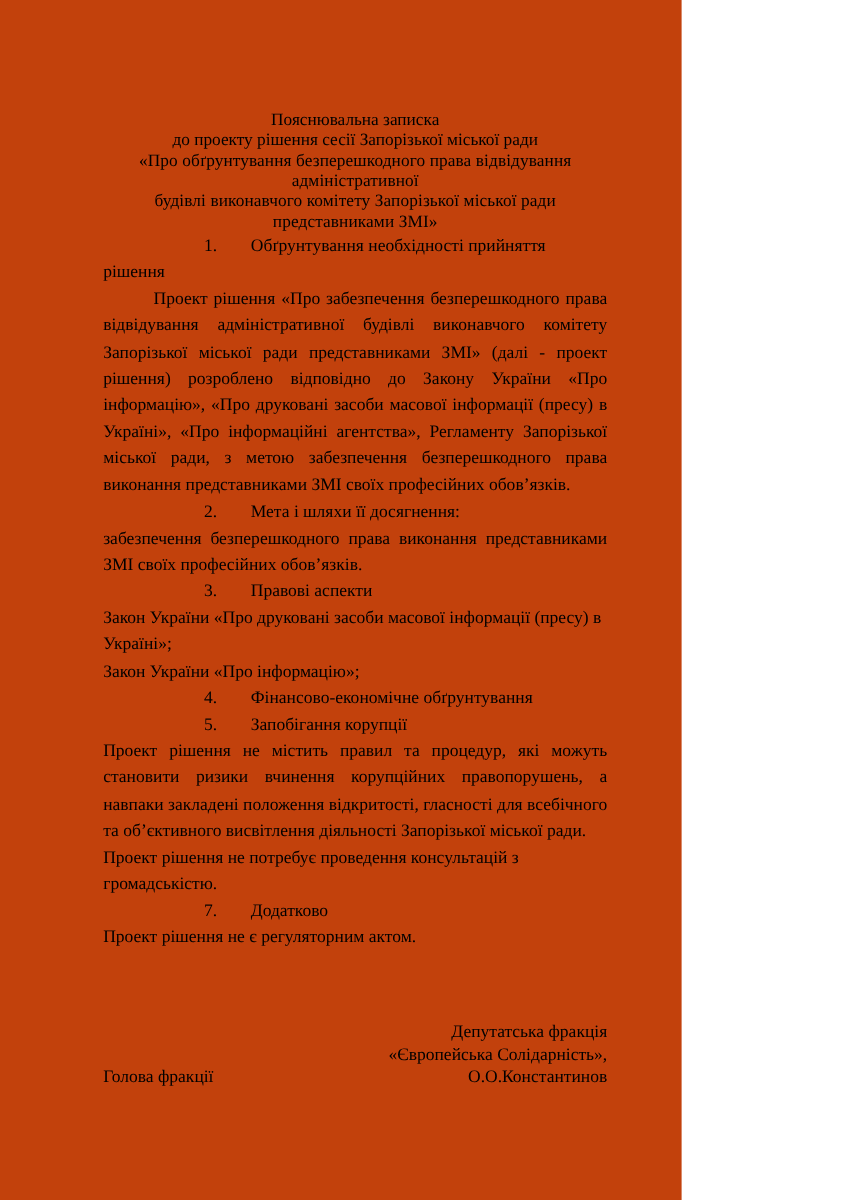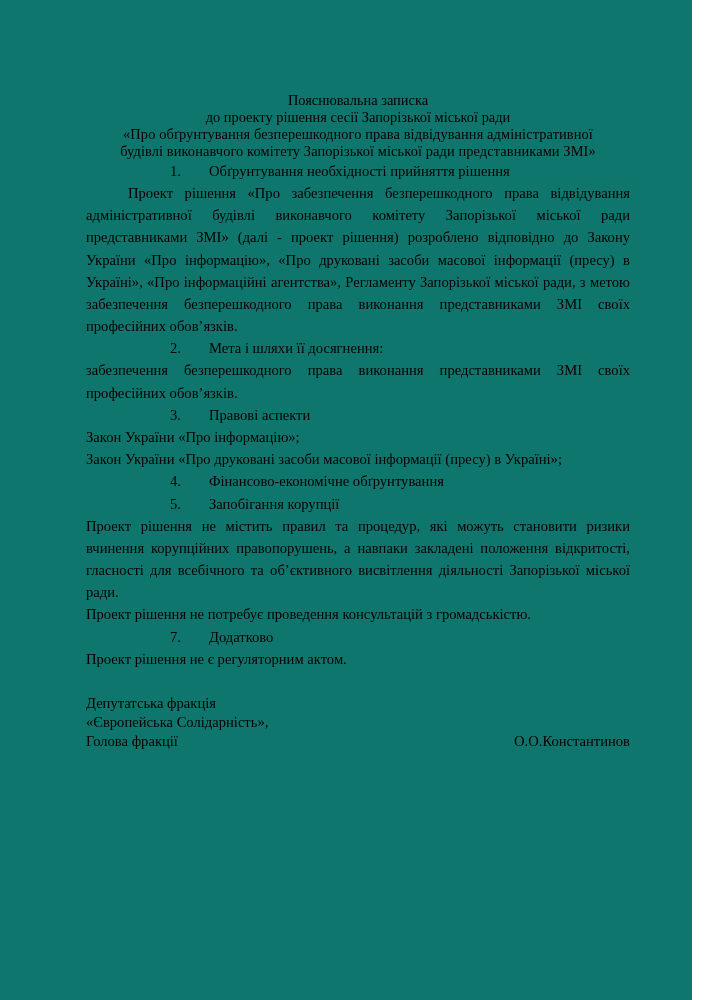--- a/index.html
+++ b/index.html
@@ -9,25 +9,25 @@
   }
   body {
     width: 707px;
     height: 1000px;
     font-family: "Liberation Serif", serif;
     color: #000000;
     overflow: hidden;
   }
   .page {
     position: relative;
-    width: 692px;
+    width: 568px;
     height: 1000px;
     box-sizing: border-box;
     padding: 92px 62px 40px 86px;
-    background: #0f766e;
+    background: #c2410c;
   }
   .title-block {
     text-align: center;
     font-size: 14.4px;
     line-height: 1.18;
   }
   .title-line {
     display: block;
   }
   .title-line.wide {
@@ -52,24 +52,25 @@
     display: inline-block;
   }
   .num-head .gap {
     display: inline-block;
     width: 28px;
   }
   .tight {
     text-align: left;
   }
   .sig-block {
-    margin-top: 24px;
+    margin-top: 58px;
     font-size: 14.6px;
     line-height: 1.32;
     position: relative;
+    text-align: right;
   }
   .sig-line {
     display: block;
   }
   .sig-row {
     display: flex;
     justify-content: space-between;
     align-items: flex-end;
   }
   .sig-name {
@@ -96,22 +97,22 @@
     <p class="p indent">Проект рішення «Про забезпечення безперешкодного права відвідування адміністративної будівлі виконавчого комітету Запорізької міської ради представниками ЗМІ» (далі - проект рішення) розроблено відповідно до Закону України «Про інформацію», «Про друковані засоби масової інформації (пресу) в Україні», «Про інформаційні агентства», Регламенту Запорізької міської ради, з метою забезпечення безперешкодного права виконання представниками ЗМІ своїх професійних обов’язків.</p>
 
     <p class="num-head">
       <span class="num">2.</span><span class="gap"></span><span>Мета і шляхи її досягнення:</span>
     </p>
     <p class="p">забезпечення безперешкодного права виконання представниками ЗМІ своїх професійних обов’язків.</p>
 
     <p class="num-head">
       <span class="num">3.</span><span class="gap"></span><span>Правові аспекти</span>
     </p>
+    <p class="p tight">Закон України «Про друковані засоби масової інформації (пресу) в Україні»;</p>
     <p class="p tight">Закон України «Про інформацію»;</p>
-    <p class="p tight">Закон України «Про друковані засоби масової інформації (пресу) в Україні»;</p>
 
     <p class="num-head">
       <span class="num">4.</span><span class="gap"></span><span>Фінансово-економічне обґрунтування</span>
     </p>
 
     <p class="num-head">
       <span class="num">5.</span><span class="gap"></span><span>Запобігання корупції</span>
     </p>
     <p class="p">Проект рішення не містить правил та процедур, які можуть становити ризики вчинення корупційних правопорушень, а навпаки закладені положення відкритості, гласності для всебічного та об’єктивного висвітлення діяльності Запорізької міської ради.</p>
 

